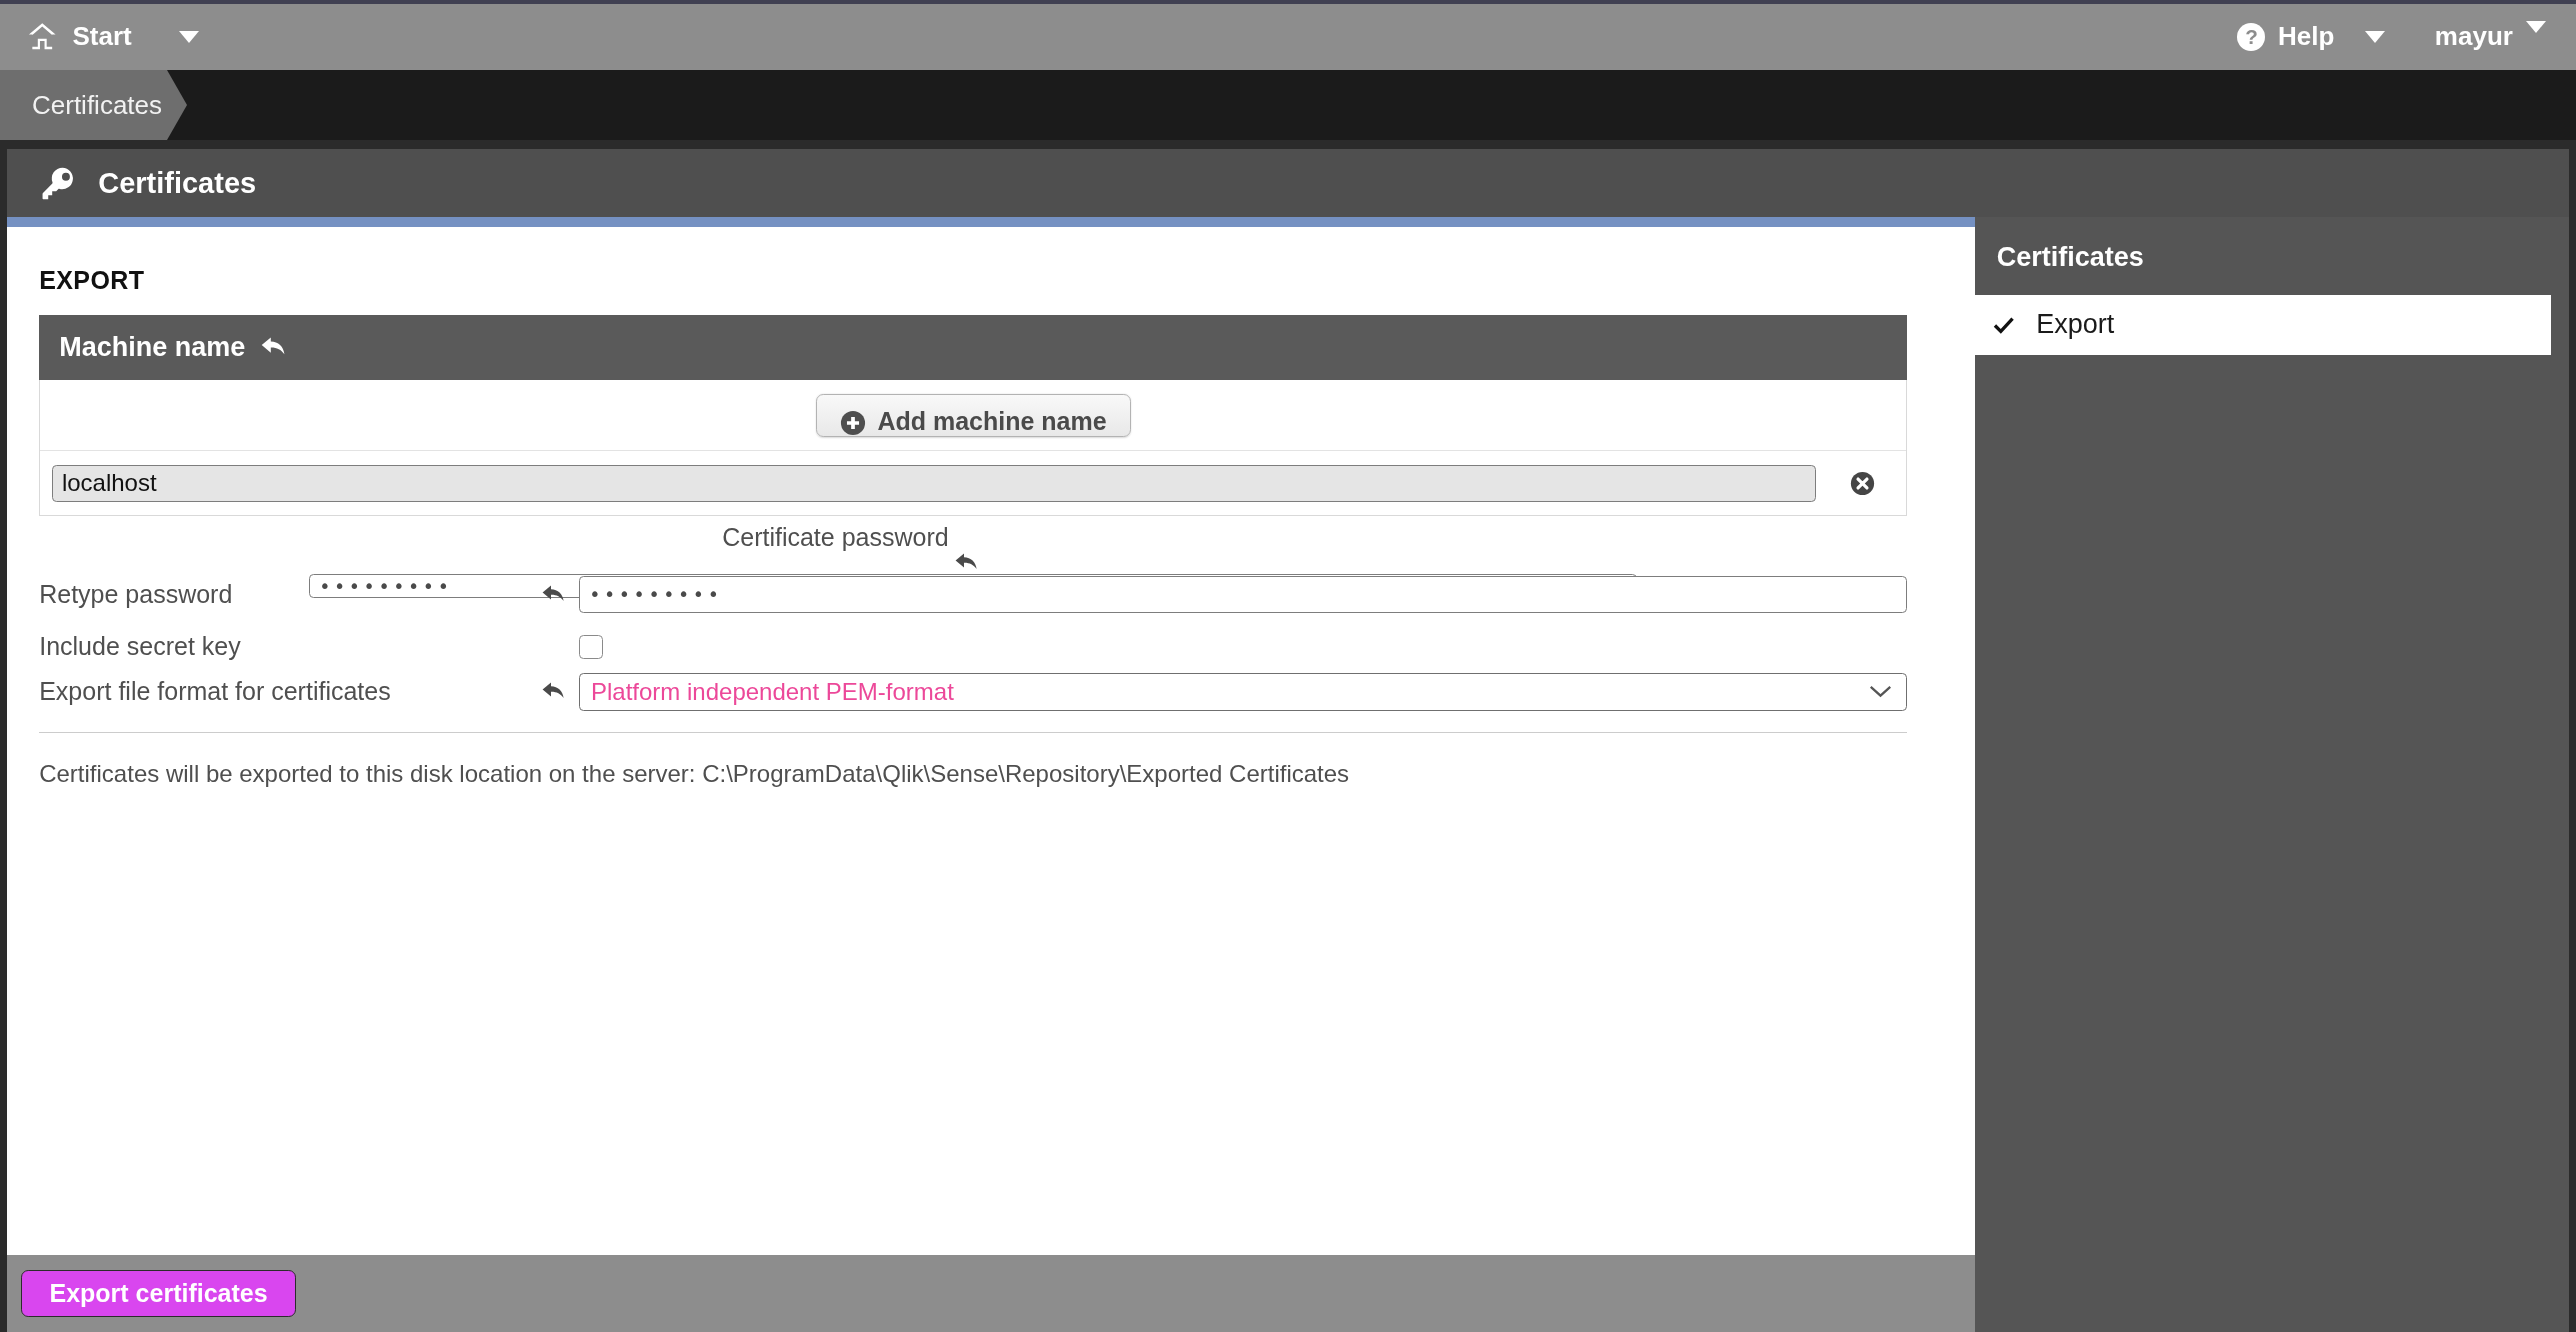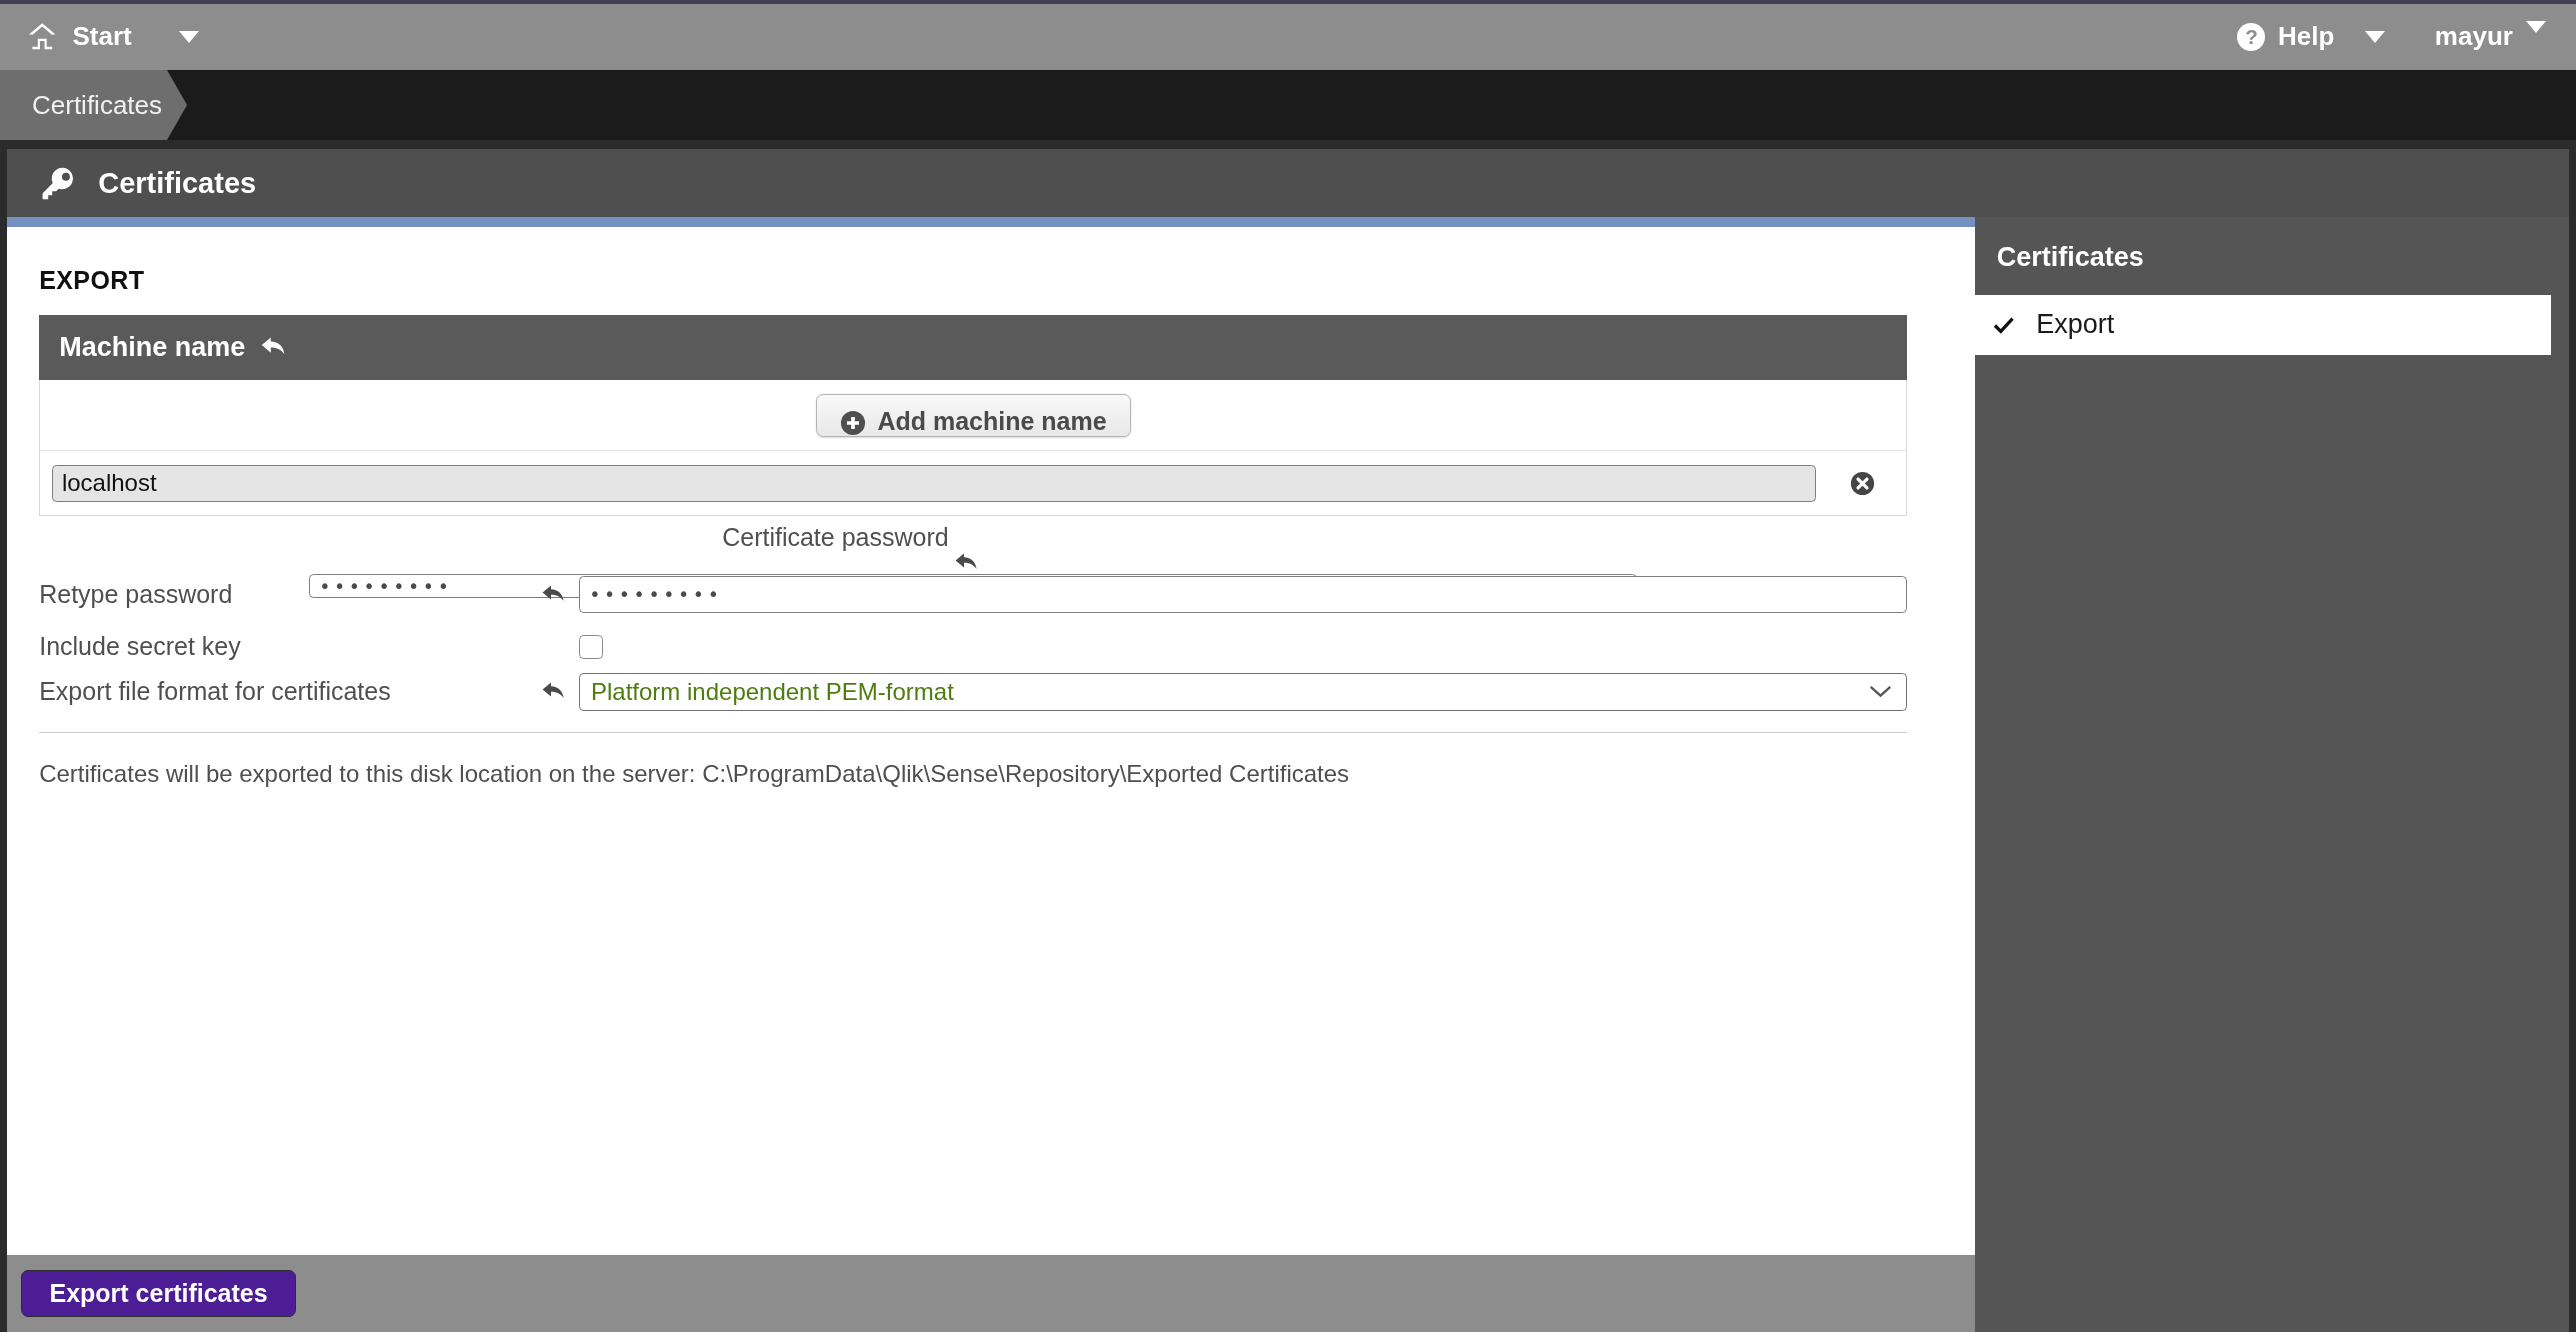--- a/index.html
+++ b/index.html
@@ -67,27 +67,27 @@
   .form-row { display:flex; align-items:center; height:38px; }
   .fr-1 { margin-top:7.2px;flex-direction:column; } .fr-2 { margin-top:14.3px; } .fr-3 { margin-top:14.3px; } .fr-4 { margin-top:7.2px; }
   .form-label { width:502px; font-size:25px; color:#4f4f4f; flex:0 0 auto; }
   .arrow-zone { width:38px; flex:0 0 auto; display:flex; align-items:center; }
   .pw-input { width:1328px; height:37px; background:#fff; border:1.8px solid #7d7d7d; border-radius:4.5px;
               font-family:"DejaVu Sans",sans-serif; font-size:19px; letter-spacing:3.6px; color:#4a4a4a;
               padding:0 9px; outline:none; }
   .checkbox { width:24px; height:24px; border:1.8px solid #8a8a8a; border-radius:4.5px; background:#fff; cursor:pointer; }
   .select-box { width:1328px; height:38px; background:#fff; border:1.8px solid #6f6f6f; border-radius:4.5px;
                 display:flex; align-items:center; justify-content:space-between; padding:0 14.3px 0 10.8px; cursor:pointer; }
-  .select-box .select-value { font-size:24px; color:#4d7c0f; }
+  .select-box .select-value { font-size:24px; color:#ec4899; }
 
   .divider { margin-top:21.5px; width:1868px; border-top:1.8px solid #ccc; }
   .note { margin-top:27px; font-size:24px; color:#4f4f4f; }
 
   .content-footer { height:77px; background:#8d8d8d; flex:0 0 auto; display:flex; align-items:center; padding-left:14.3px; }
-  .export-btn { height:47px; padding:0 27px; background:#4c1d95; border:0.9px solid #2c2c2c; border-radius:7.2px;
+  .export-btn { height:47px; padding:0 27px; background:#d946ef; border:0.9px solid #2c2c2c; border-radius:7.2px;
                 color:#fff; font-weight:bold; font-size:25px; font-family:"Liberation Sans",sans-serif; cursor:pointer; }
 
   
   .sidebar-col { flex:1; background:#555555; display:flex; flex-direction:column; }
   .sb-title { padding:25px 21.5px 21.5px 21.5px; color:#fff; font-weight:bold; font-size:27px; }
   .sb-item { height:60px; margin-right:18px; background:#fff; display:flex; align-items:center; padding-left:18px; cursor:pointer; }
   .sb-item .sb-label { margin-left:21.5px; font-size:27px; color:#1a1a1a; }
 </style>
 </head>
 <body>

